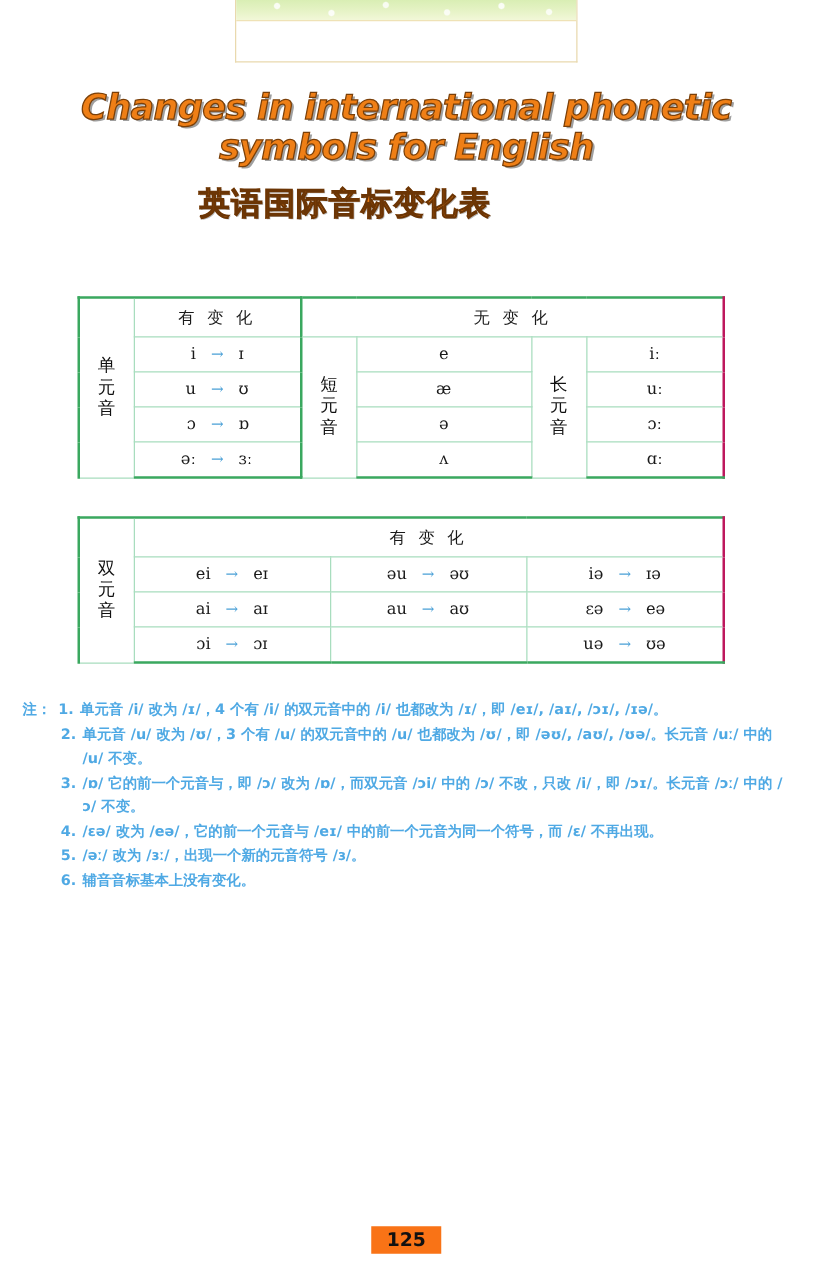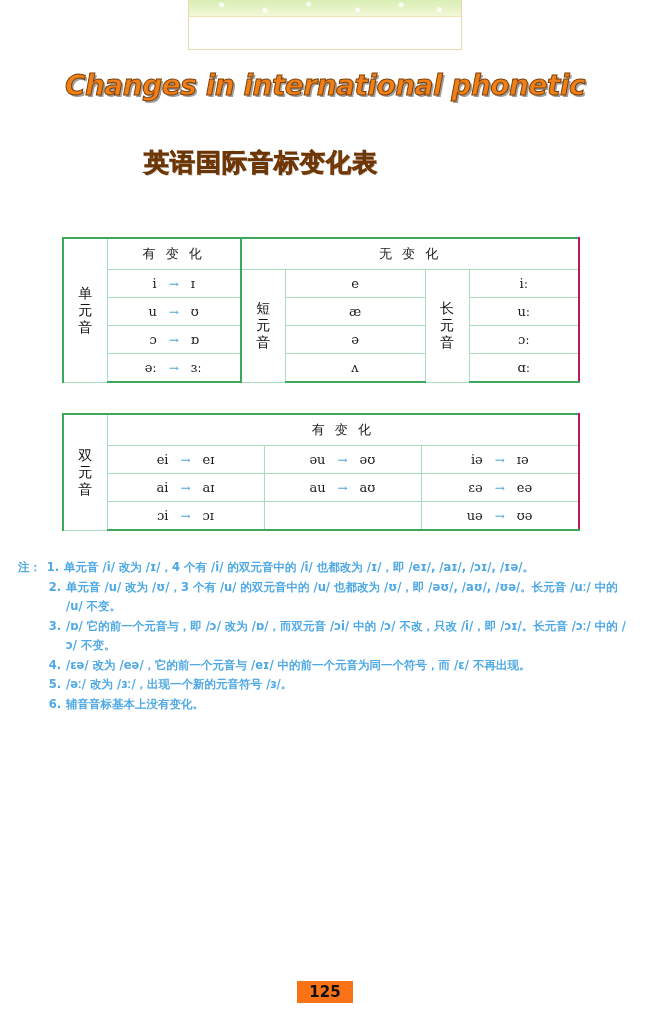--- a/index.html
+++ b/index.html
@@ -71,21 +71,21 @@
     line-height: 32px;
     color: #ef7f16;
     letter-spacing: -0.5px;
     -webkit-text-stroke: 1px #7a3f08;
     text-shadow: 2px 2px 0px rgba(80,80,80,.55);
   }
   #title-en .l2 { display: block; }
 
   #title-cn {
     position: absolute;
-    left: 0;
+    left: 15px;
     top: 146px;
     width: 522px;
     text-align: center;
     font-family: "DejaVu Sans", sans-serif;
     font-weight: bold;
     font-size: 25px;
     letter-spacing: 1px;
     color: #ef7f16;
     -webkit-text-stroke: .8px #6b3505;
     text-shadow: 1px 1px 0 rgba(90,90,90,.45);
@@ -176,20 +176,21 @@
 </style>
 </head>
 <body>
 
 <div id="banner">
   <div id="banner-img"></div>
 </div>
 
 <div id="title-en">
   <span class="l1">Changes in international phonetic</span>
+  <span class="l2">symbols for English</span>
 </div>
 <div id="title-cn">英语国际音标变化表</div>
 
 <table id="table1" class="ipa-table">
   <colgroup>
     <col style="width:44px">
     <col style="width:134px">
     <col style="width:44px">
     <col style="width:140px">
     <col style="width:44px">

